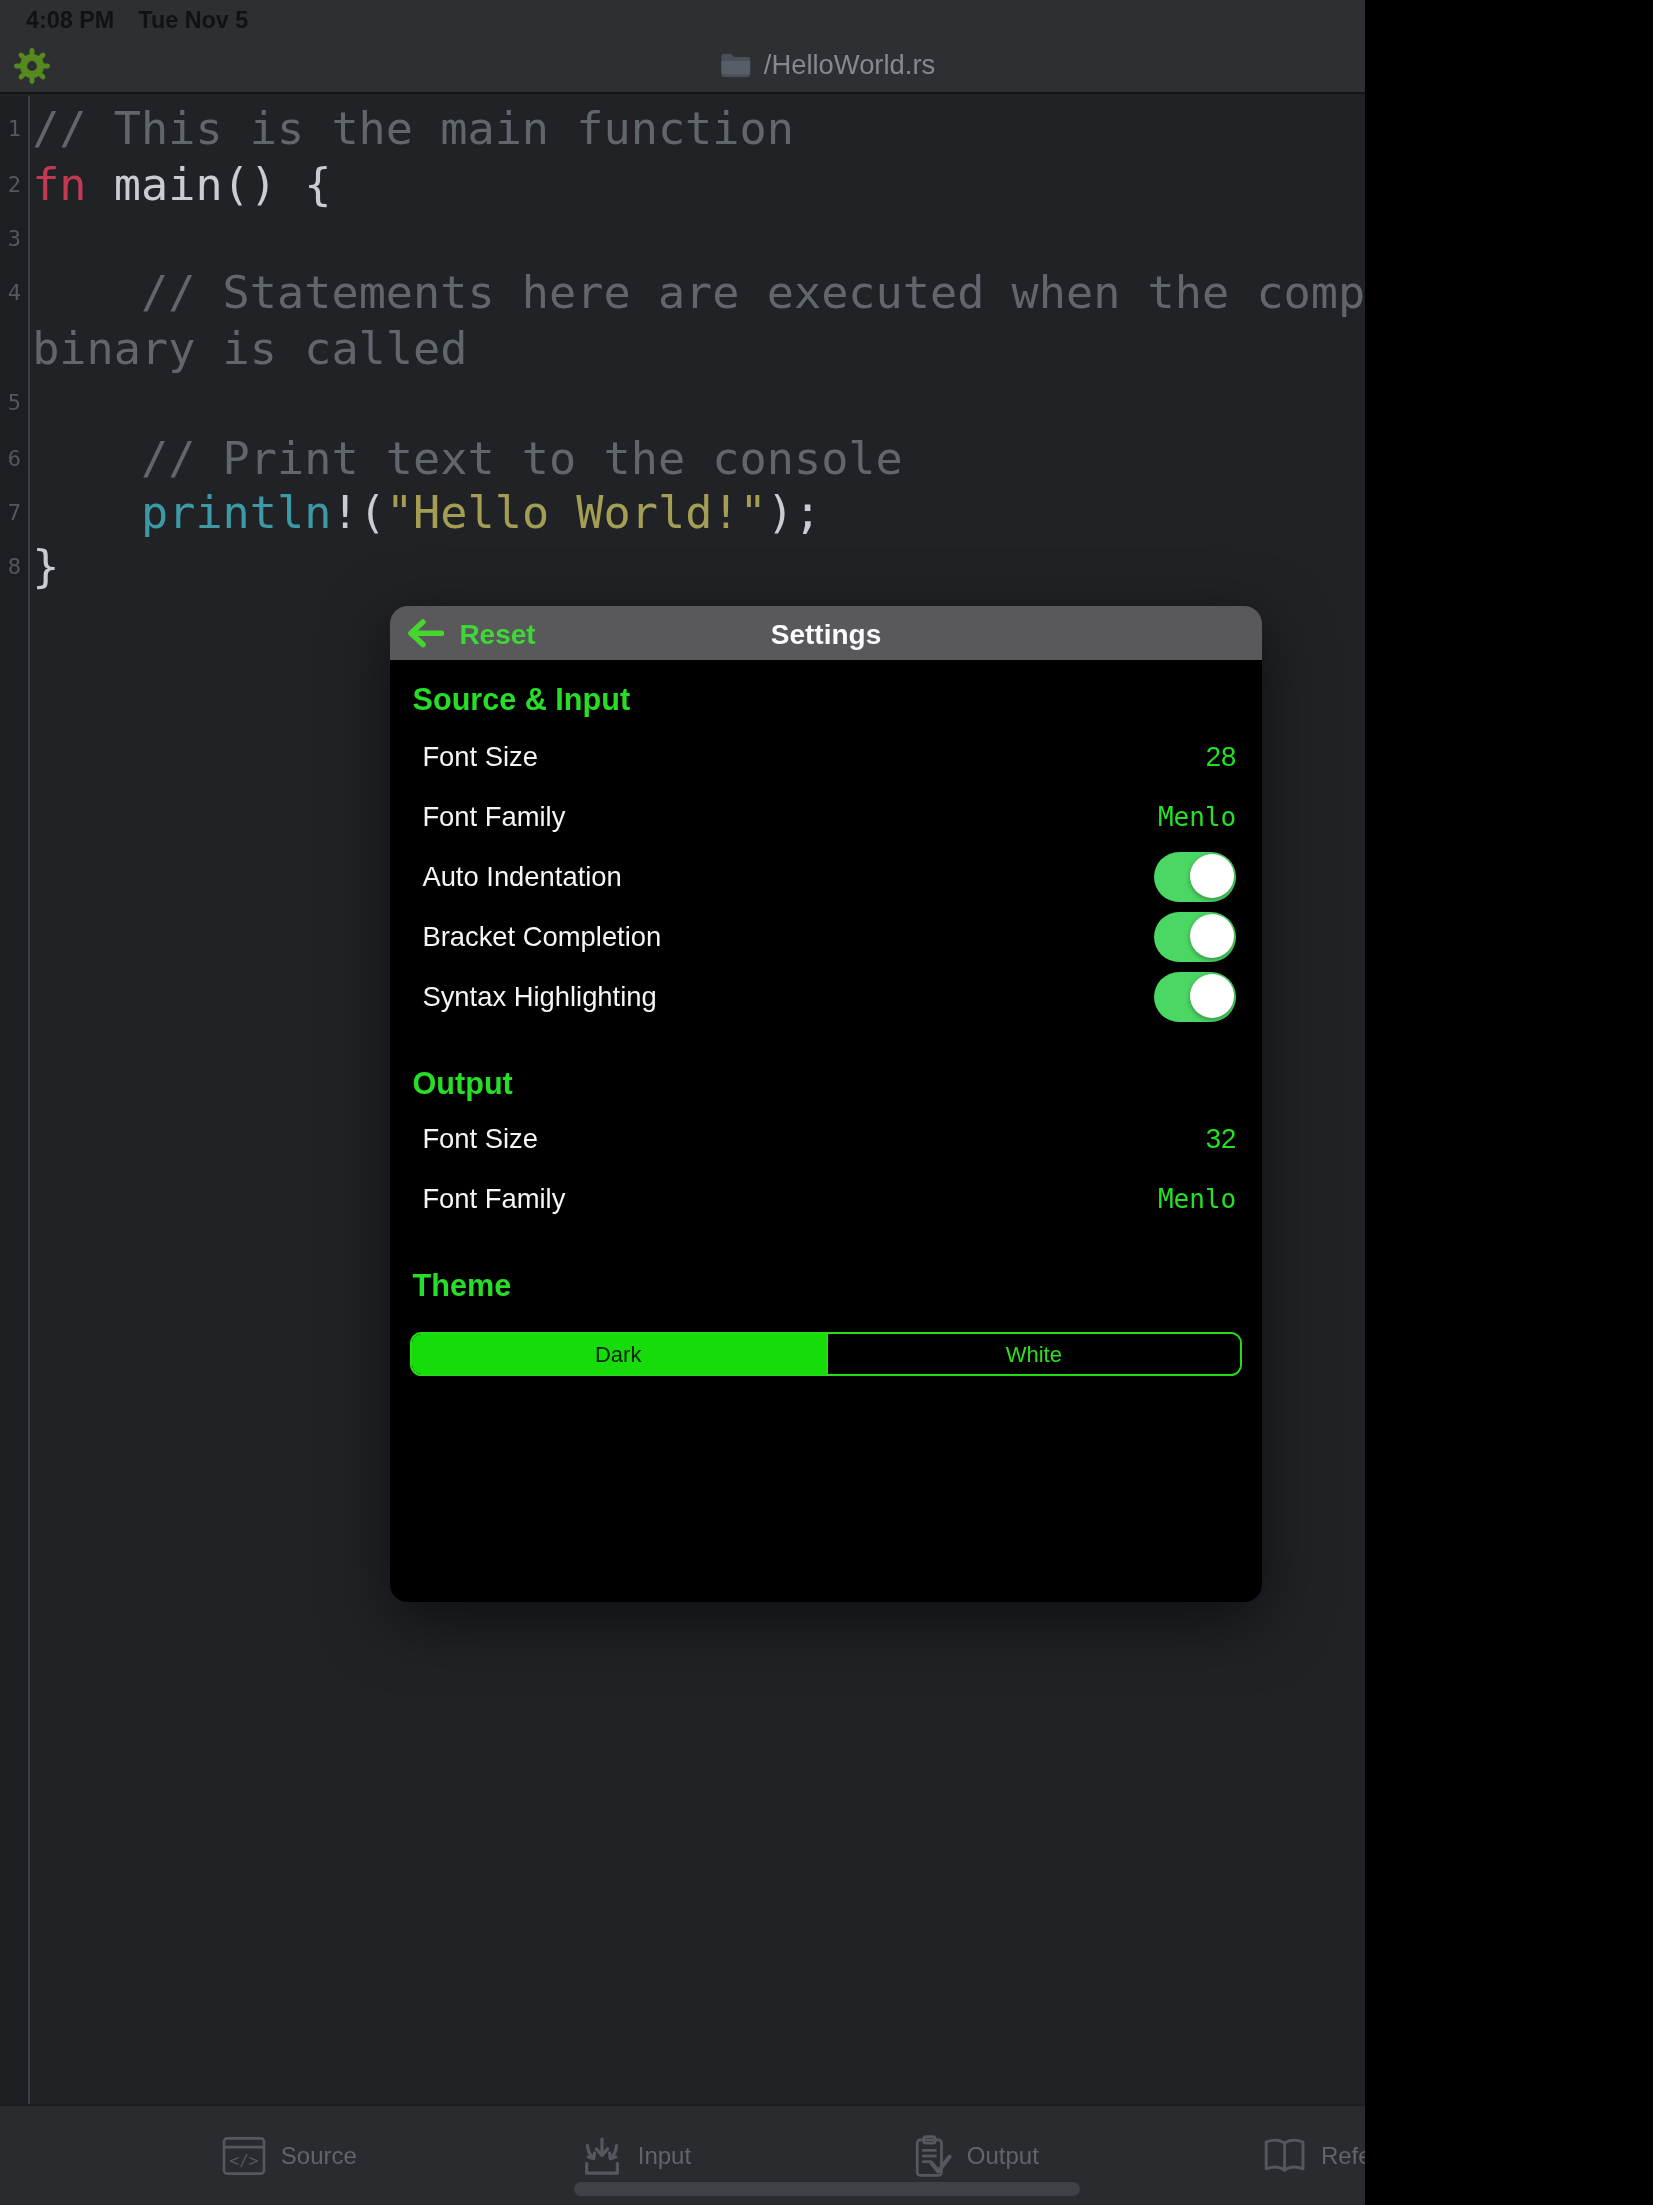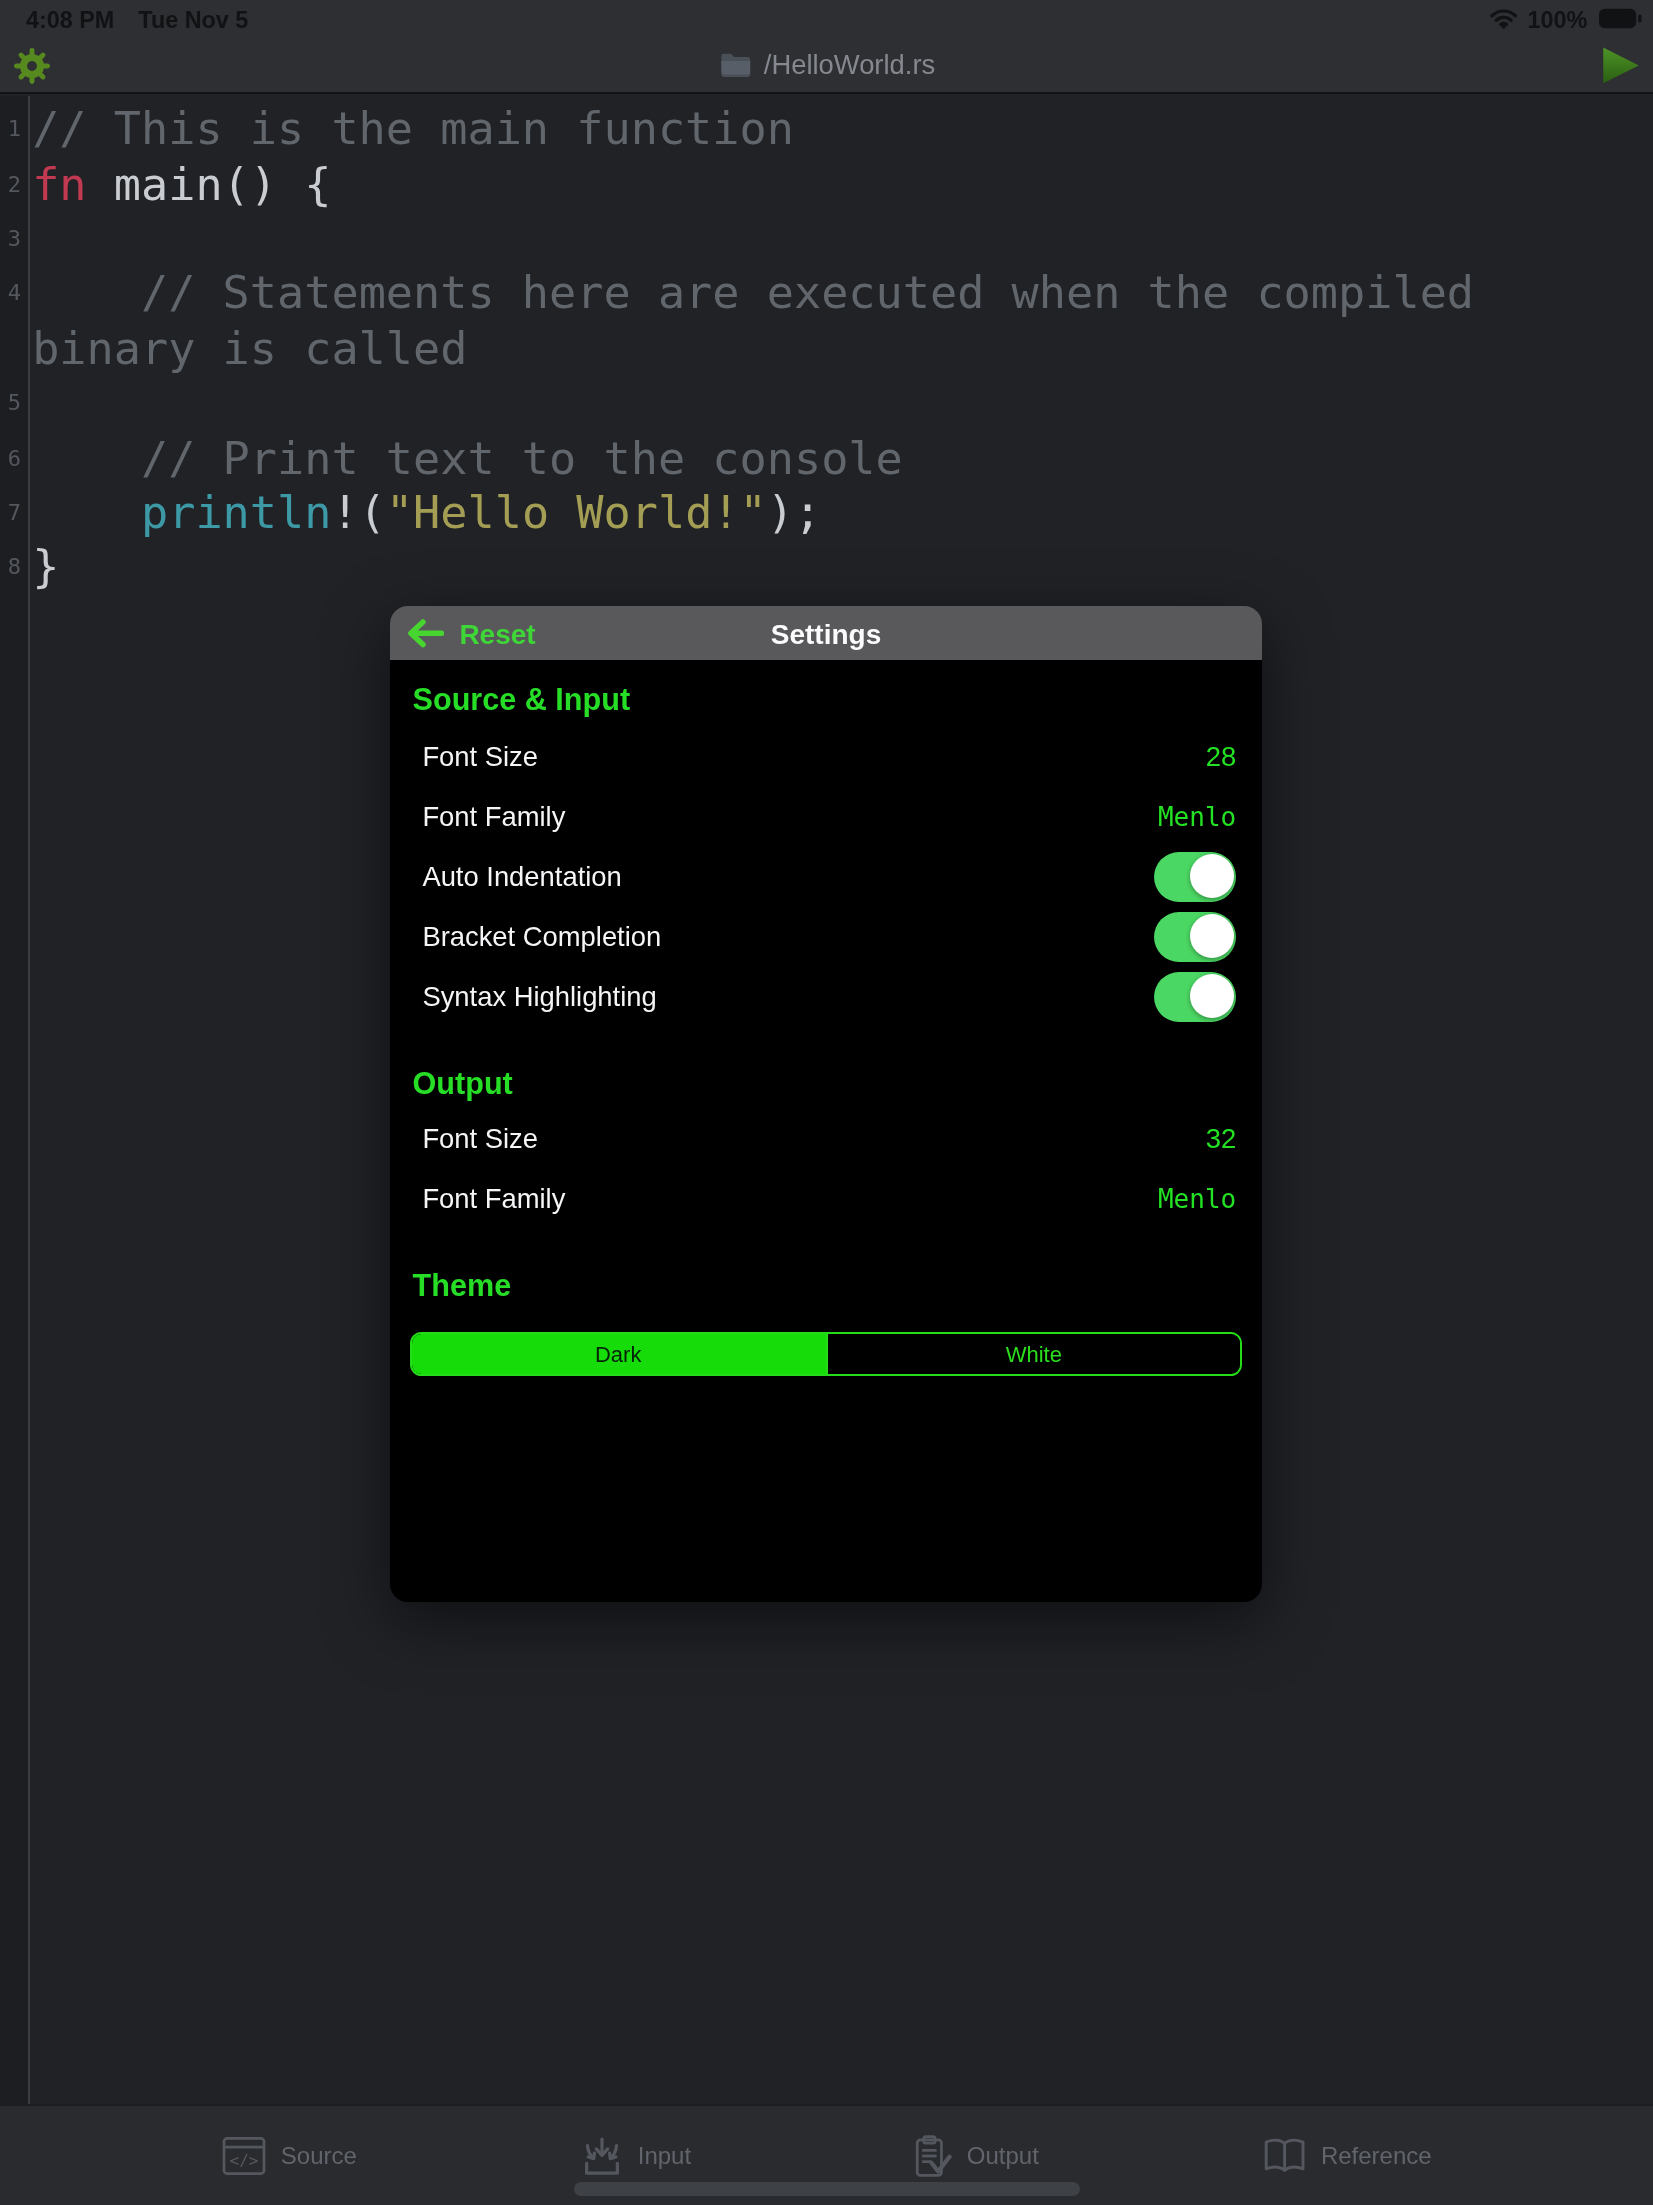--- a/index.html
+++ b/index.html
@@ -1,16 +1,16 @@
 <!DOCTYPE html>
 <html style="font-size:13px"><head>
 <meta charset="utf-8">
 <style>
   html,body{margin:0;padding:0;background:#000;}
-  #stage{width:1653px;height:2205px;overflow:hidden;position:relative;}
+  #stage{width:1365px;height:2205px;overflow:hidden;position:relative;}
   #app{
     width:827px;height:1103px;position:absolute;left:0;top:0;
     transform:scale(2);transform-origin:0 0;
     font-family:"Liberation Sans",sans-serif;
     background:#202226;
   }
   
   .statusbar{
     position:absolute;left:0;top:0;width:827px;height:19.4px;
     background:#2D2F33;color:#101214;

